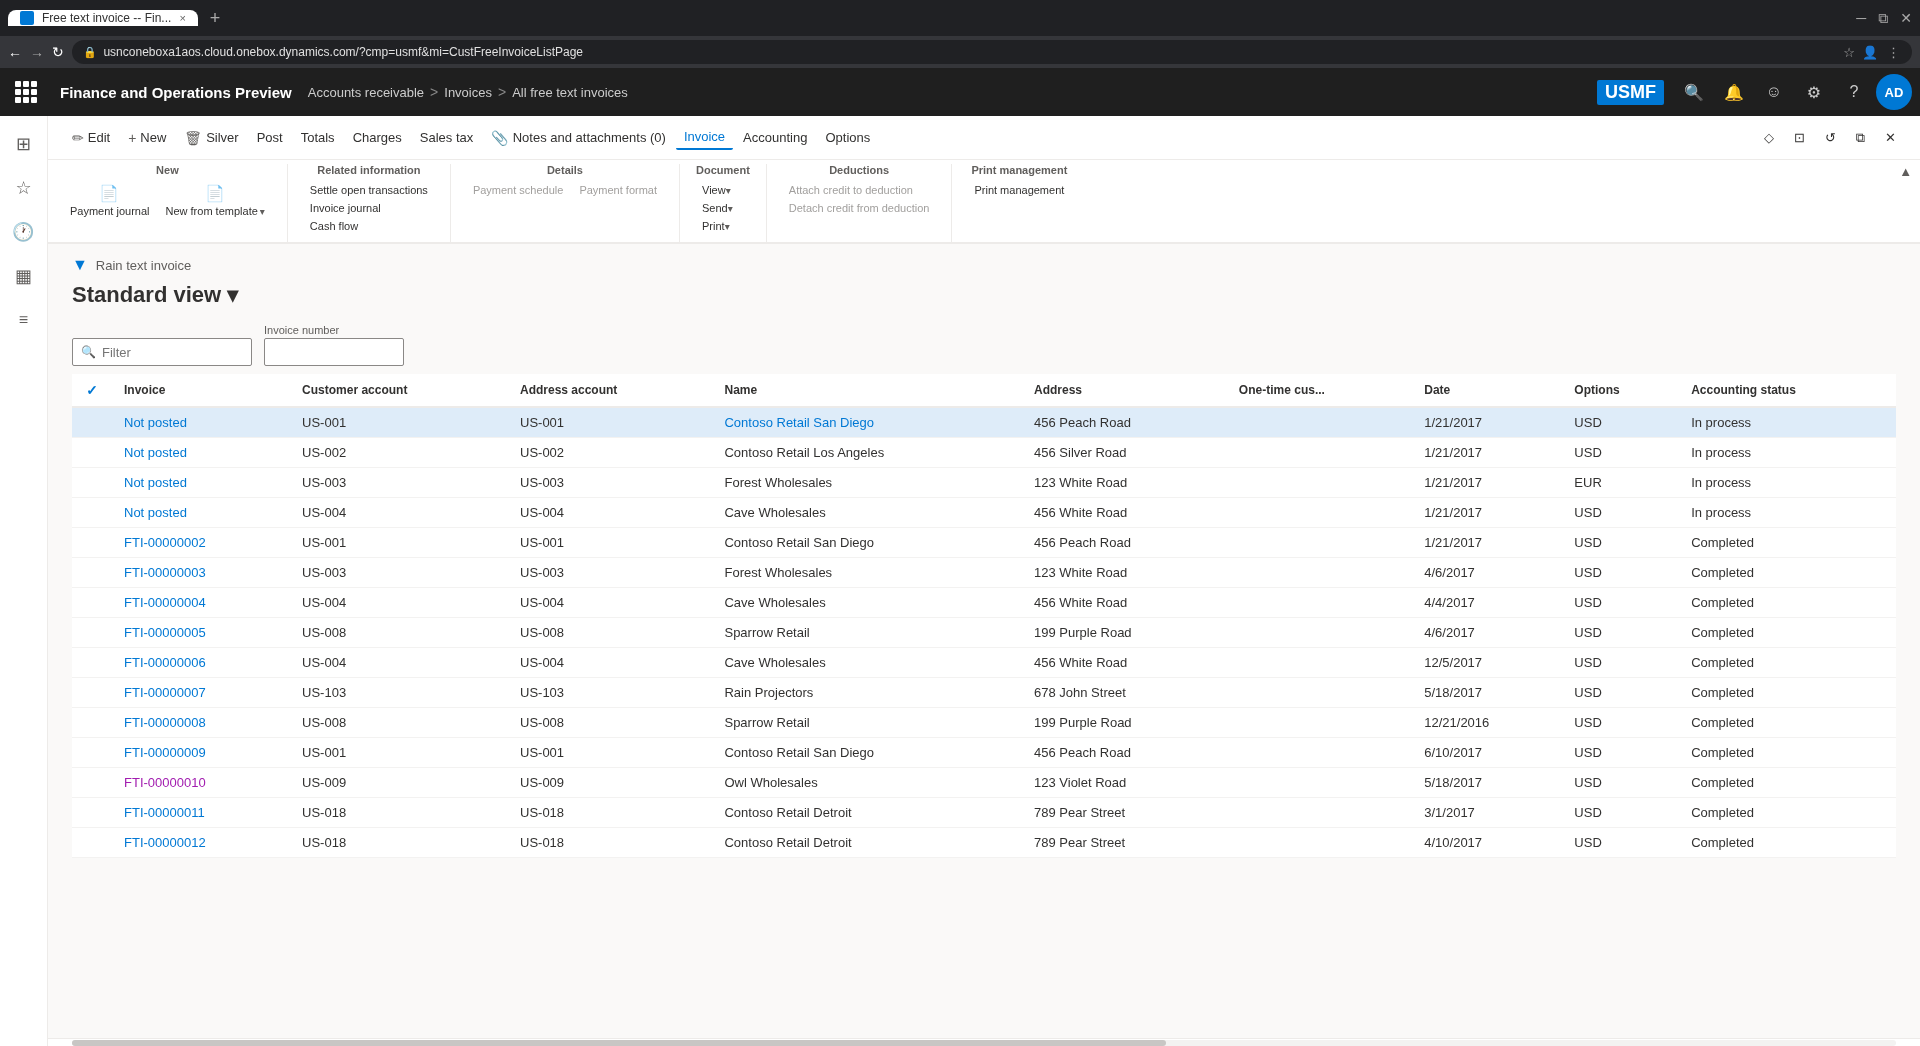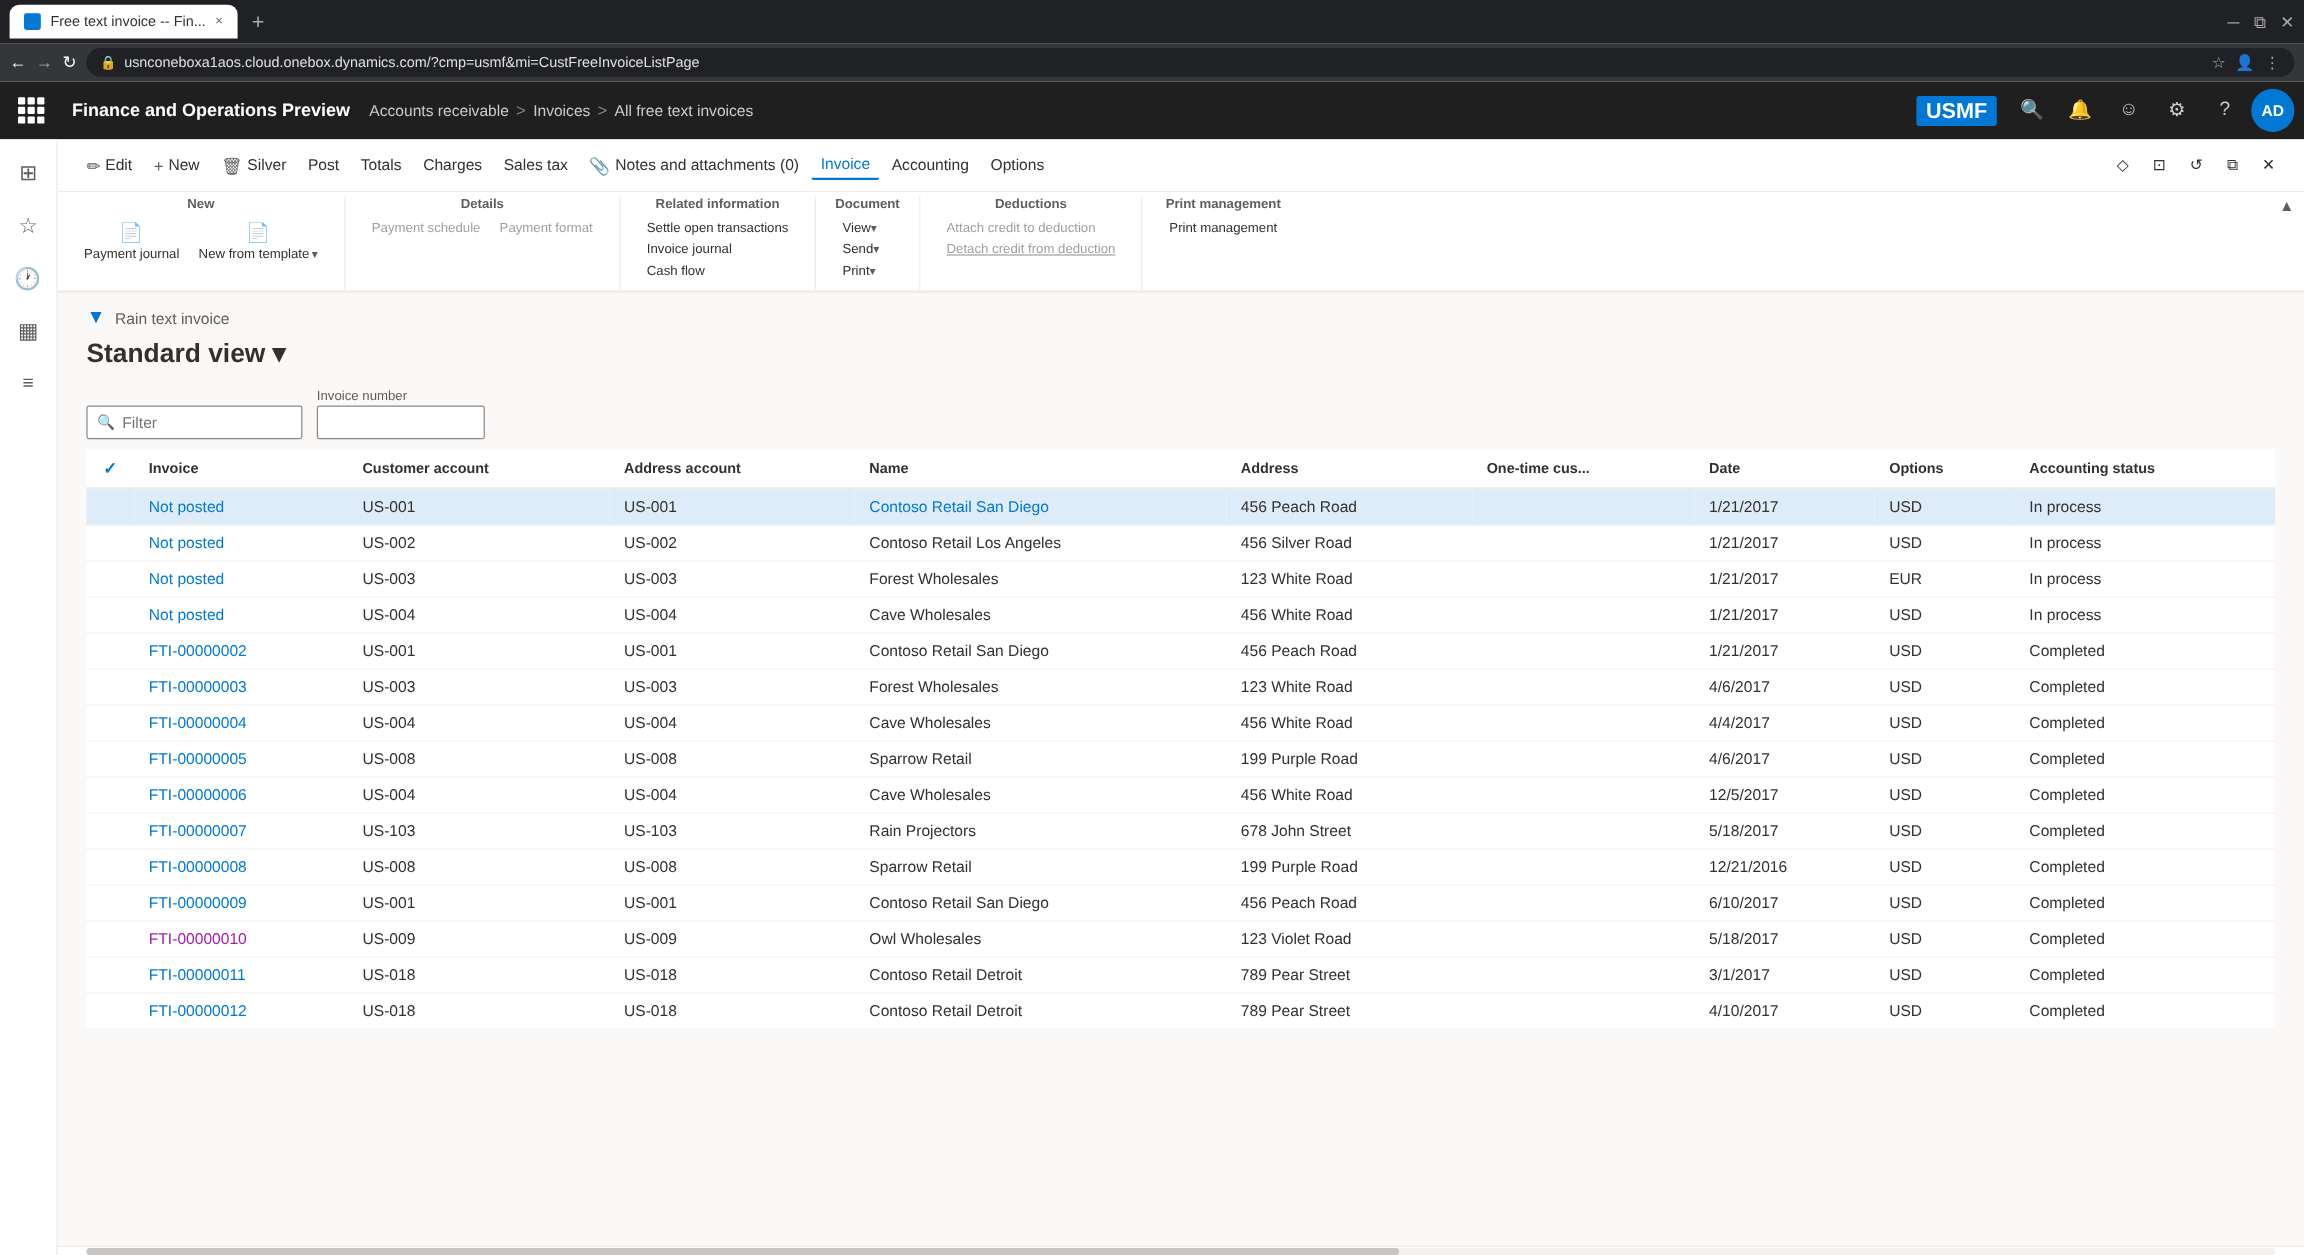--- a/index.html
+++ b/index.html
@@ -11,21 +11,21 @@
       height: 36px;
       display: flex;
       align-items: center;
       padding: 0 8px;
       gap: 8px;
     }
     .browser-tab {
       background: #fff;
       border-radius: 8px 8px 0 0;
       padding: 0 12px;
-      height: 28px;
+      height: 16px;
       display: flex;
       align-items: center;
       gap: 8px;
       font-size: 12px;
       color: #333;
       min-width: 180px;
     }
     .browser-tab-favicon {
       width: 14px; height: 14px;
       background: #0078d4;
@@ -518,42 +518,42 @@
               <span class="ribbon-btn-icon">📄</span>
               <div class="ribbon-dropdown">
                 <span>New from template</span>
                 <span class="chevron">▾</span>
               </div>
             </div>
           </div>
         </div>
 
         <div class="ribbon-section">
+          <div class="ribbon-section-title">Related information</div>
+          <div class="ribbon-items" style="flex-direction:column;gap:2px;">
+            <div class="ribbon-btn" style="flex-direction:row;min-width:auto;">
+              <span>Settle open transactions</span>
+            </div>
+            <div class="ribbon-btn" style="flex-direction:row;min-width:auto;">
+              <span>Invoice journal</span>
+            </div>
+            <div class="ribbon-btn" style="flex-direction:row;min-width:auto;">
+              <span>Cash flow</span>
+            </div>
+          </div>
+        </div>
+
+        <div class="ribbon-section">
           <div class="ribbon-section-title">Details</div>
           <div class="ribbon-items">
             <div class="ribbon-btn disabled">
               <span>Payment schedule</span>
             </div>
             <div class="ribbon-btn disabled">
               <span>Payment format</span>
-            </div>
-          </div>
-        </div>
-
-        <div class="ribbon-section">
-          <div class="ribbon-section-title">Related information</div>
-          <div class="ribbon-items" style="flex-direction:column;gap:2px;">
-            <div class="ribbon-btn" style="flex-direction:row;min-width:auto;">
-              <span>Settle open transactions</span>
-            </div>
-            <div class="ribbon-btn" style="flex-direction:row;min-width:auto;">
-              <span>Invoice journal</span>
-            </div>
-            <div class="ribbon-btn" style="flex-direction:row;min-width:auto;">
-              <span>Cash flow</span>
             </div>
           </div>
         </div>
 
         <div class="ribbon-section">
           <div class="ribbon-section-title">Document</div>
           <div class="ribbon-items" style="flex-direction:column;gap:2px;">
             <div class="ribbon-btn" style="flex-direction:row;min-width:auto;">
               <span>View</span>
               <span class="chevron">▾</span>
@@ -568,21 +568,21 @@
             </div>
           </div>
         </div>
 
         <div class="ribbon-section">
           <div class="ribbon-section-title">Deductions</div>
           <div class="ribbon-items" style="flex-direction:column;gap:2px;">
             <div class="ribbon-btn disabled" style="flex-direction:row;min-width:auto;">
               <span>Attach credit to deduction</span>
             </div>
-            <div class="ribbon-btn disabled" style="flex-direction:row;min-width:auto;text-decoration:underline;">
+            <div class="ribbon-btn disabled" style="flex-direction:row;min-width:auto;">
               <span>Detach credit from deduction</span>
             </div>
           </div>
         </div>
 
         <div class="ribbon-section" style="border-right:none;">
           <div class="ribbon-section-title">Print management</div>
           <div class="ribbon-items">
             <div class="ribbon-btn" style="flex-direction:row;min-width:auto;">
               <span>Print management</span>

